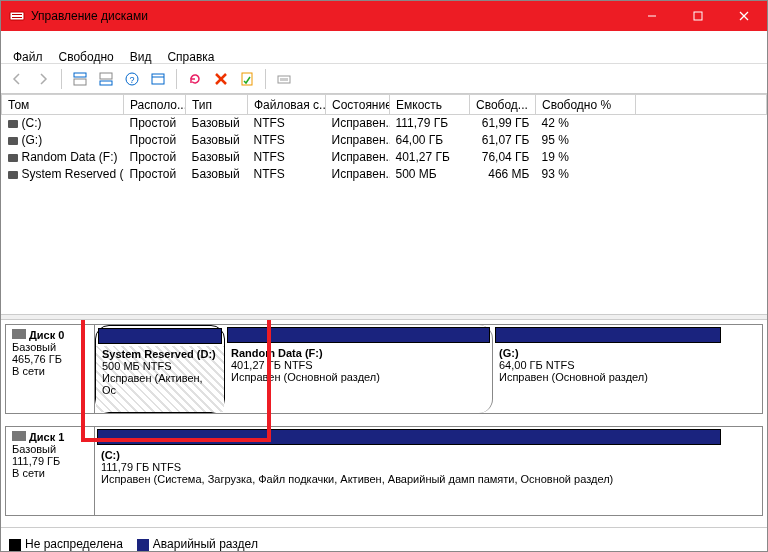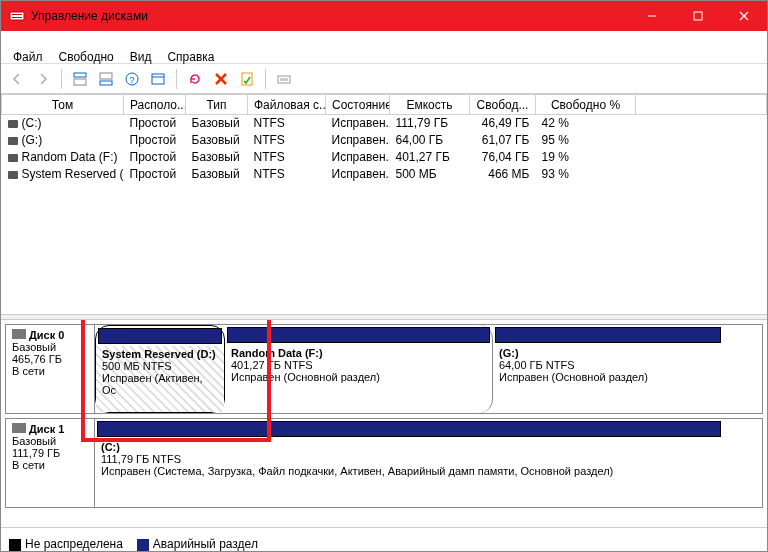--- a/index.html
+++ b/index.html
@@ -20,32 +20,32 @@
   
   .toolbar { height: 30px; display: flex; align-items: center; gap: 2px; padding: 0 4px; background: #fff; border-bottom: 1px solid #ccc;}
   .tbtn { width: 24px; height: 24px; display: flex; align-items: center; justify-content: center; border: 1px solid transparent; font-size: 12px;}
   .tsep { width:1px; height:20px; background:#ccc; margin: 0 4px;}
   .tbtn.disabled { opacity: .4; }
   .tbtn svg { width: 16px; height: 16px; }
 
   
   .top-pane { height: 220px; overflow: auto; background: #fff; }
   table.vol { width: 100%; border-collapse: collapse; font-size: 12px; table-layout: fixed; }
-  table.vol th { text-align: center; font-weight: normal; background: #fff; border: 1px solid #d0d0d0; padding: 2px 6px; height: 20px; position: sticky; top:0; white-space: nowrap; overflow:hidden;}
+  table.vol th { text-align: left; font-weight: normal; background: #fff; border: 1px solid #d0d0d0; padding: 2px 6px; height: 20px; position: sticky; top:0; white-space: nowrap; overflow:hidden;}
   table.vol td { padding: 1px 6px; white-space: nowrap; overflow: hidden; height: 17px; }
   .vol-icon { display:inline-block; width:10px; height:8px; background:#555; margin-right:4px; vertical-align:middle; border-radius:1px;}
   .c-tom{width:122px;} .c-loc{width:62px;} .c-type{width:62px;} .c-fs{width:78px;} .c-state{width:64px;} .c-cap{width:80px;} .c-free{width:66px; text-align:right;} .c-freep{width:100px;}
   td.free { text-align: right; padding-right: 10px;}
 
   
   .splitter { height: 6px; background: #f0f0f0; border-top:1px solid #ccc; border-bottom:1px solid #ccc;}
 
   
   .bottom-pane { flex: 1; overflow: auto; background: #fff; padding: 4px; position: relative;}
-  .disk-row { display: flex; margin-bottom: 4px; }
+  .disk-row { display: flex; margin-bottom: 12px; }
   .disk-cell { width: 90px; min-height: 90px; border: 1px solid #888; background: #fff; font-size: 11px; padding: 4px 6px; }
   .disk-cell .dicon { display:inline-block; width:14px; height:10px; background:#777; margin-right:3px;}
   .disk-cell b { font-size: 11px; }
   .part-area { flex: 1; min-height: 90px; border: 1px solid #888; border-left: none; display: flex; position: relative;}
   .part { border-right: 1px solid #888; display: flex; flex-direction: column; border-radius: 14px; }
   .part:last-child { border-right: none; }
   .part-bar { height: 16px; background: #1a237e; margin: 2px; border: 1px solid #000;}
   .part-body { flex:1; padding: 2px 6px; font-size: 11px; overflow:hidden;}
   .part-body b { font-size: 11px; }
   .hatched .part-body { background: repeating-linear-gradient(45deg, #fff, #fff 4px, #e0e0e0 4px, #e0e0e0 6px); }
@@ -178,21 +178,21 @@
       </tr>
         </thead>
       <tbody id="vol-body">
           <tr>
             <td><span class="vol-icon"></span>(C:)</td>
             <td>Простой</td>
             <td>Базовый</td>
             <td>NTFS</td>
             <td>Исправен...</td>
             <td>111,79 ГБ</td>
-            <td class="free">46,49 ГБ</td>
+            <td class="free">61,99 ГБ</td>
             <td>42 %</td>
             <td></td>
           </tr>
           <tr>
             <td><span class="vol-icon"></span>(G:)</td>
             <td>Простой</td>
             <td>Базовый</td>
             <td>NTFS</td>
             <td>Исправен...</td>
             <td>64,00 ГБ</td>

